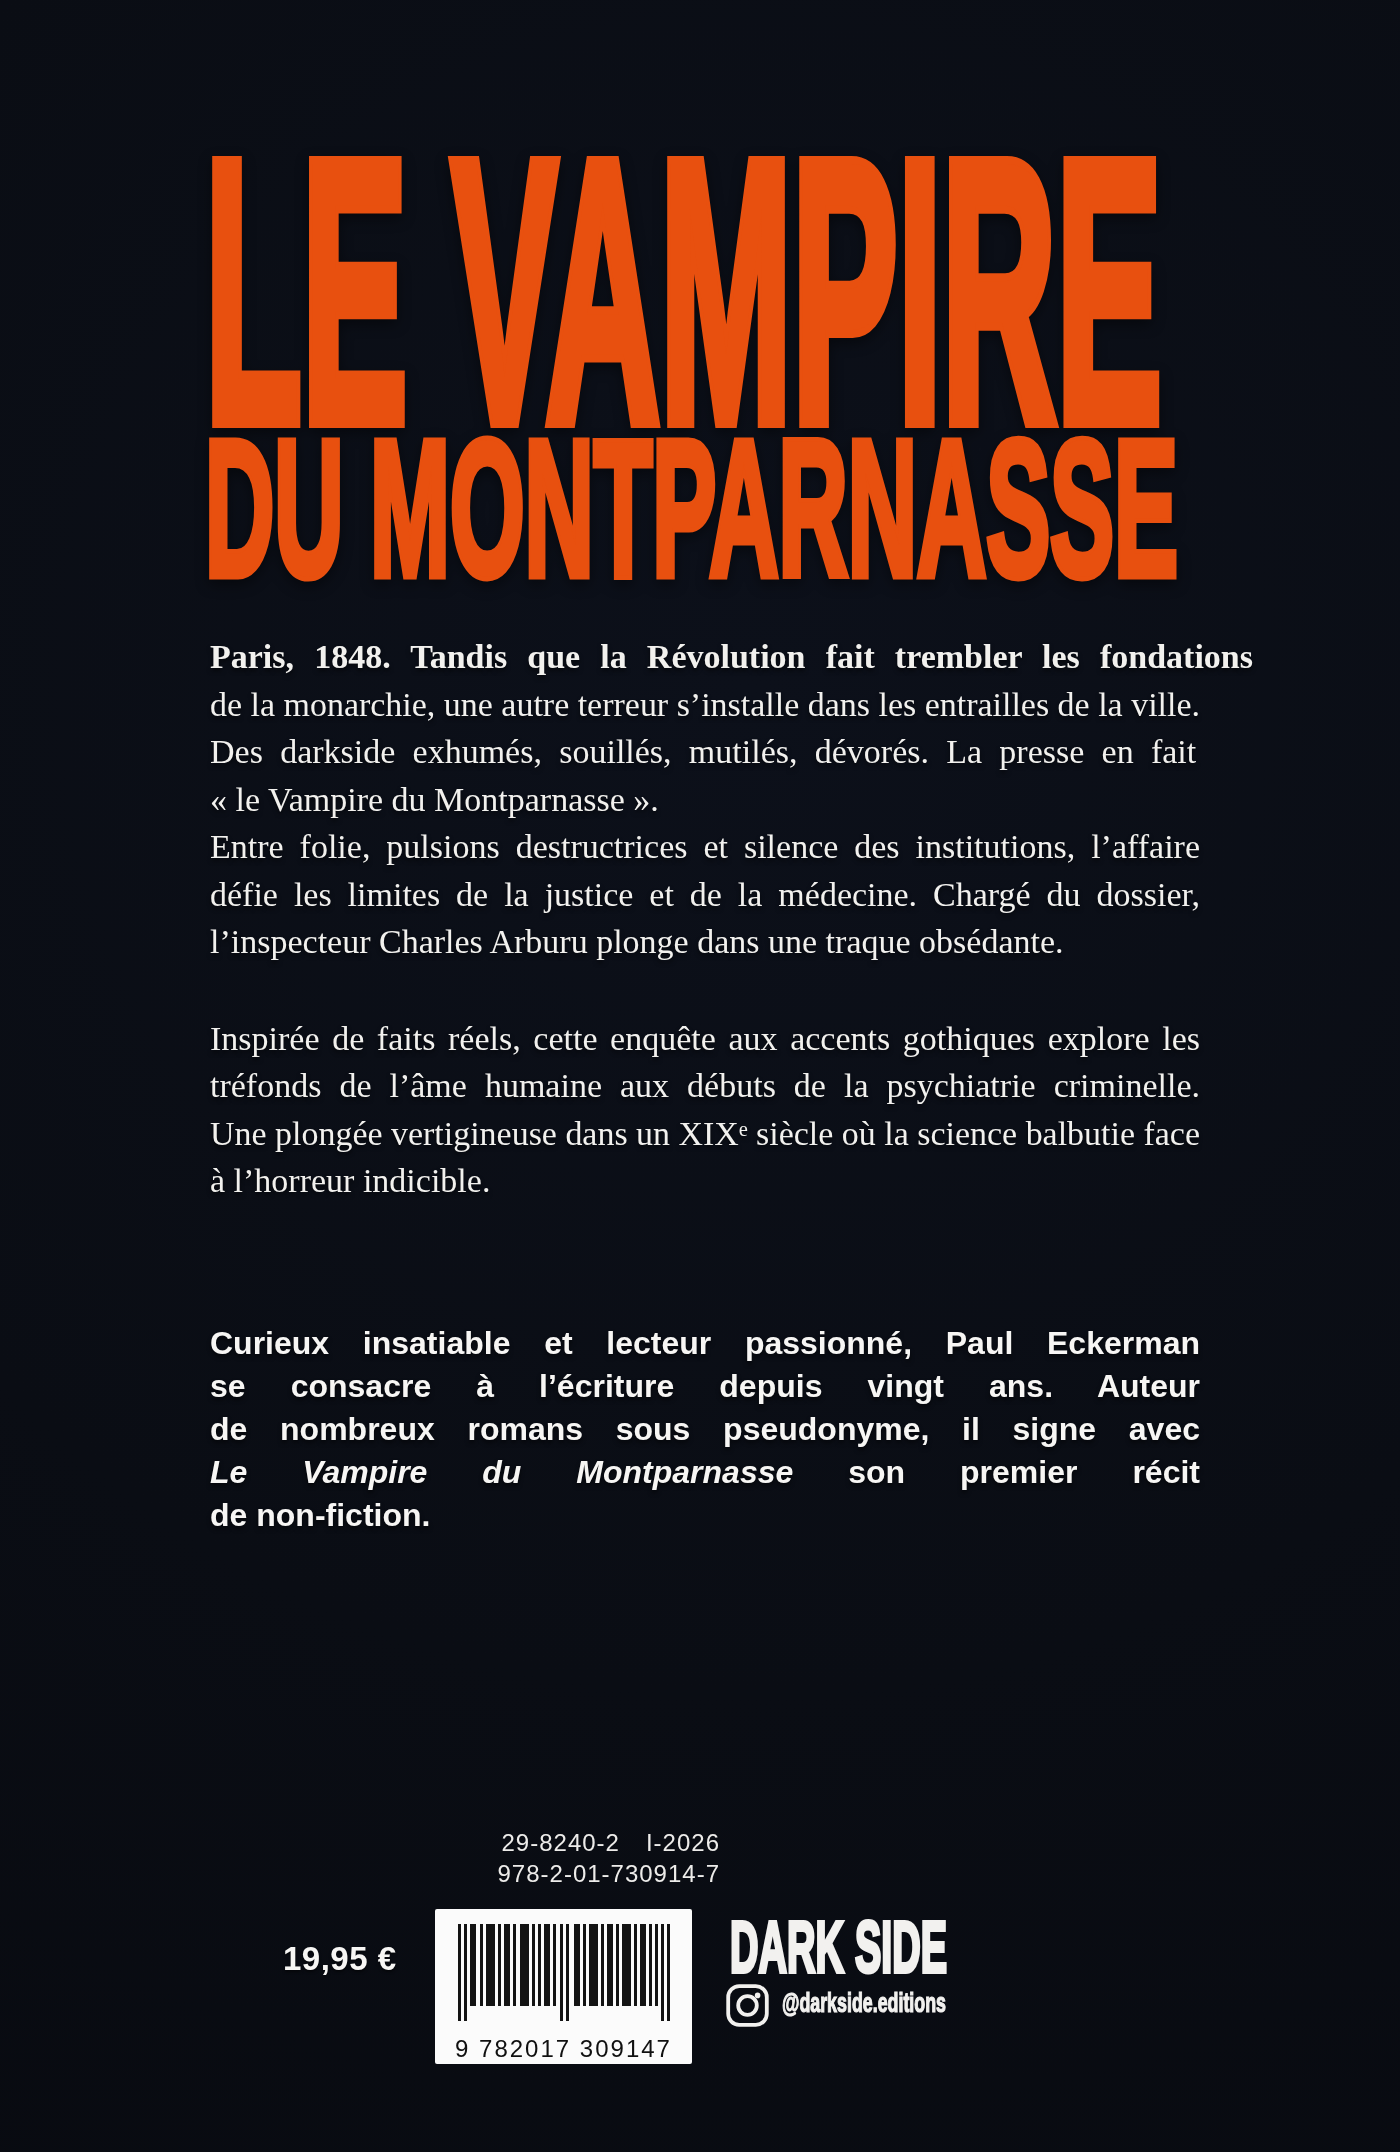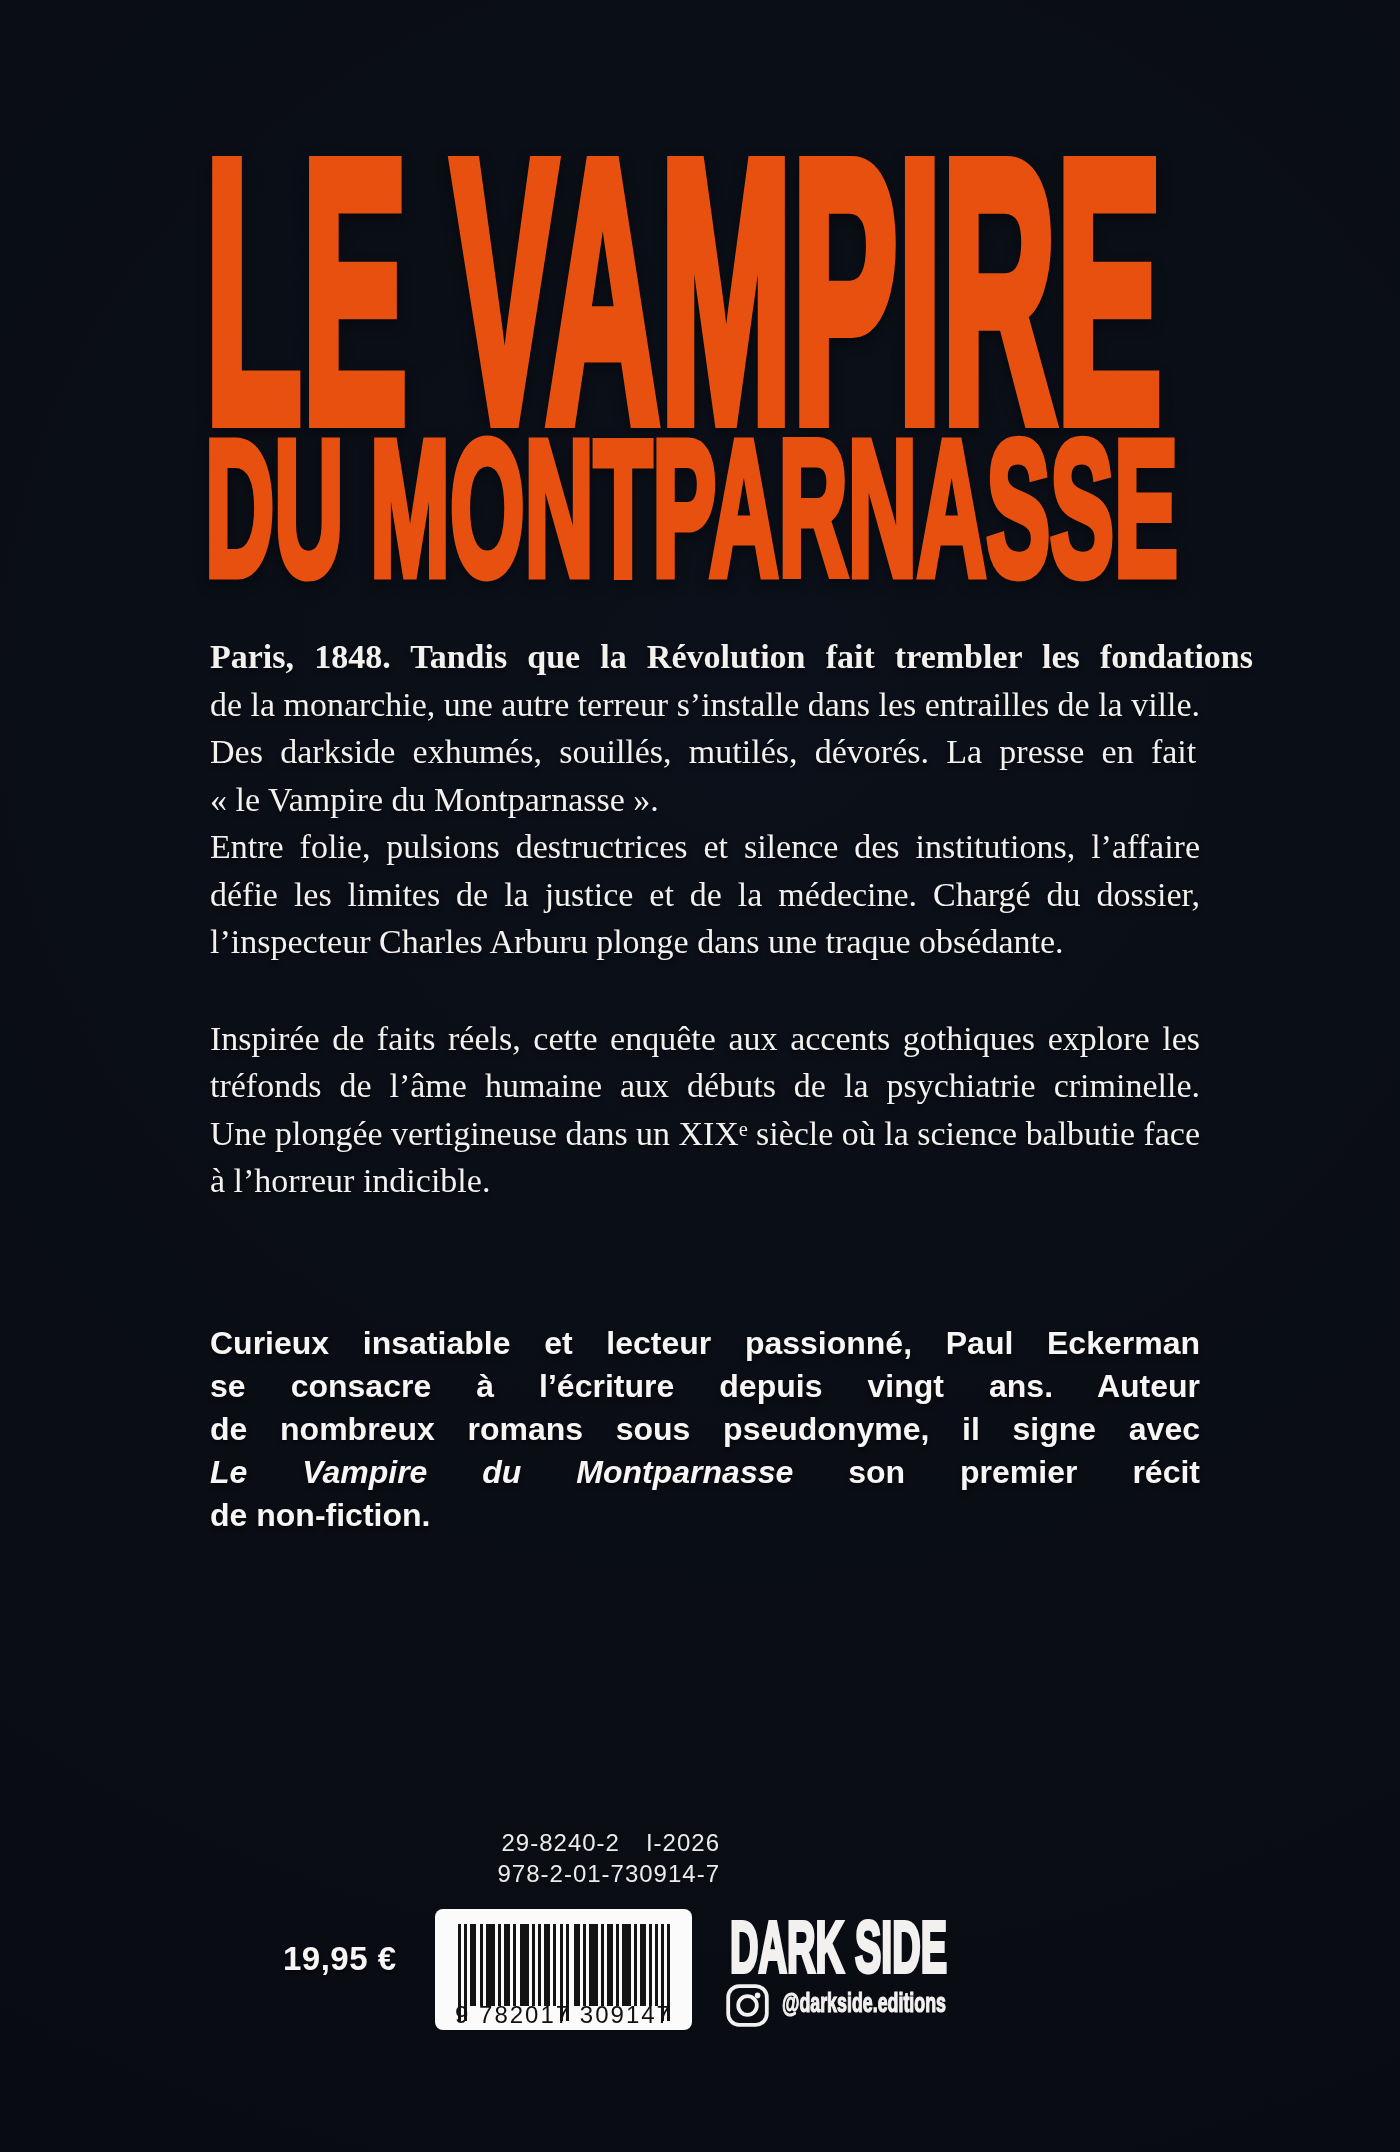--- a/index.html
+++ b/index.html
@@ -60,22 +60,22 @@
     position:absolute;left:420px;top:1827px;width:300px;text-align:right;
     color:#EDECEA;font-size:24px;line-height:31px;letter-spacing:1px;font-weight:400;
   }
   .codes .gap{display:inline-block;width:26px;}
   .price{
     position:absolute;left:283px;top:1940px;
     color:#F7F6F4;font-weight:bold;font-size:33px;letter-spacing:.5px;
     text-shadow:0 2px 3px rgba(0,0,0,.5);
   }
   .barcode-box{
-    position:absolute;left:435px;top:1909px;width:257px;height:121px;
-    background:#FBFBFB;border-radius:8px;
+    position:absolute;left:435px;top:1909px;width:257px;height:155px;
+    background:#FBFBFB;border-radius:2px;
   }
   .barcode-bars{position:absolute;left:23px;top:15px;}
   .barcode-bars rect{fill:#131313;}
   .barcode-digits{
     position:absolute;left:0;right:0;bottom:1px;text-align:center;
     color:#101010;font-size:24px;letter-spacing:2px;
     font-family:"Liberation Sans","DejaVu Sans",sans-serif;
   }
   .brand-svg{position:absolute;left:729px;top:1918px;}
   .brand-svg text{

